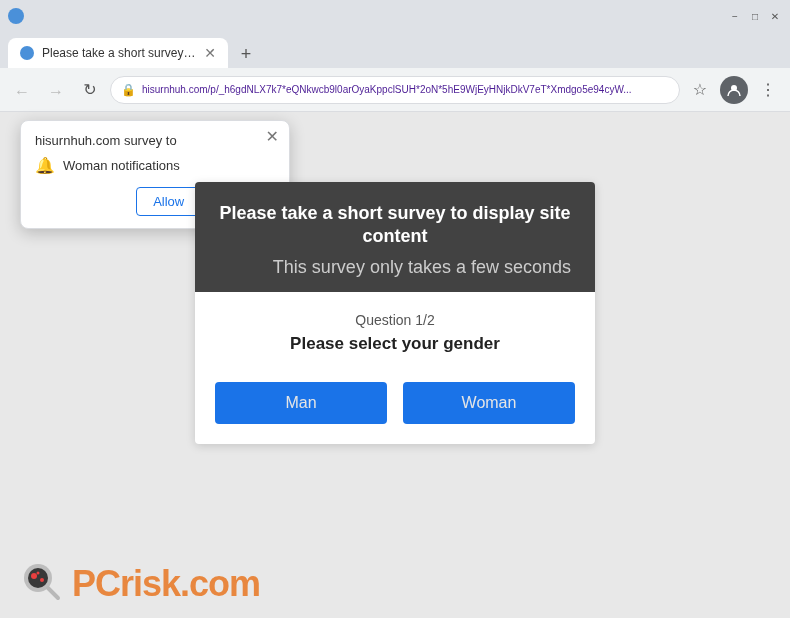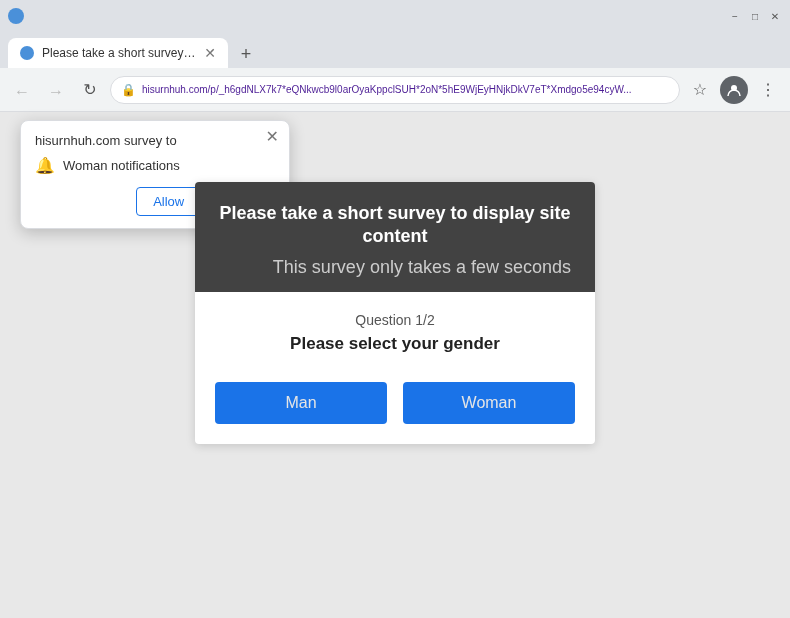--- a/index.html
+++ b/index.html
@@ -385,14 +385,29 @@
     <div class="survey-body">
       <div class="question-num">Question 1/2</div>
       <div class="question-text">Please select your gender</div>
       <div class="survey-buttons">
         <button class="survey-btn">Man</button>
         <button class="survey-btn">Woman</button>
       </div>
     </div>
   </div>
 
+  <div class="pcrisk-watermark">
+
+    <svg class="pcrisk-logo-icon" viewBox="0 0 48 48" xmlns="http://www.w3.org/2000/svg">
+      <circle cx="18" cy="18" r="14" fill="#b0b0b0" opacity="0.9"></circle>
+      <circle cx="18" cy="18" r="10" fill="#1a1a1a"></circle>
+      <circle cx="14" cy="16" r="3" fill="#e82222"></circle>
+      <circle cx="22" cy="20" r="2" fill="#e82222"></circle>
+      <circle cx="18" cy="13" r="1.5" fill="#e82222"></circle>
+
+      <line x1="28" y1="28" x2="38" y2="38" stroke="#b0b0b0" stroke-width="4" stroke-linecap="round"></line>
+    </svg>
+    <div class="pcrisk-text">
+      <span>PC</span><span style="color:#e87722;">risk.com</span>
+    </div>
+  </div>
 
 </div>
 
 </body></html>

